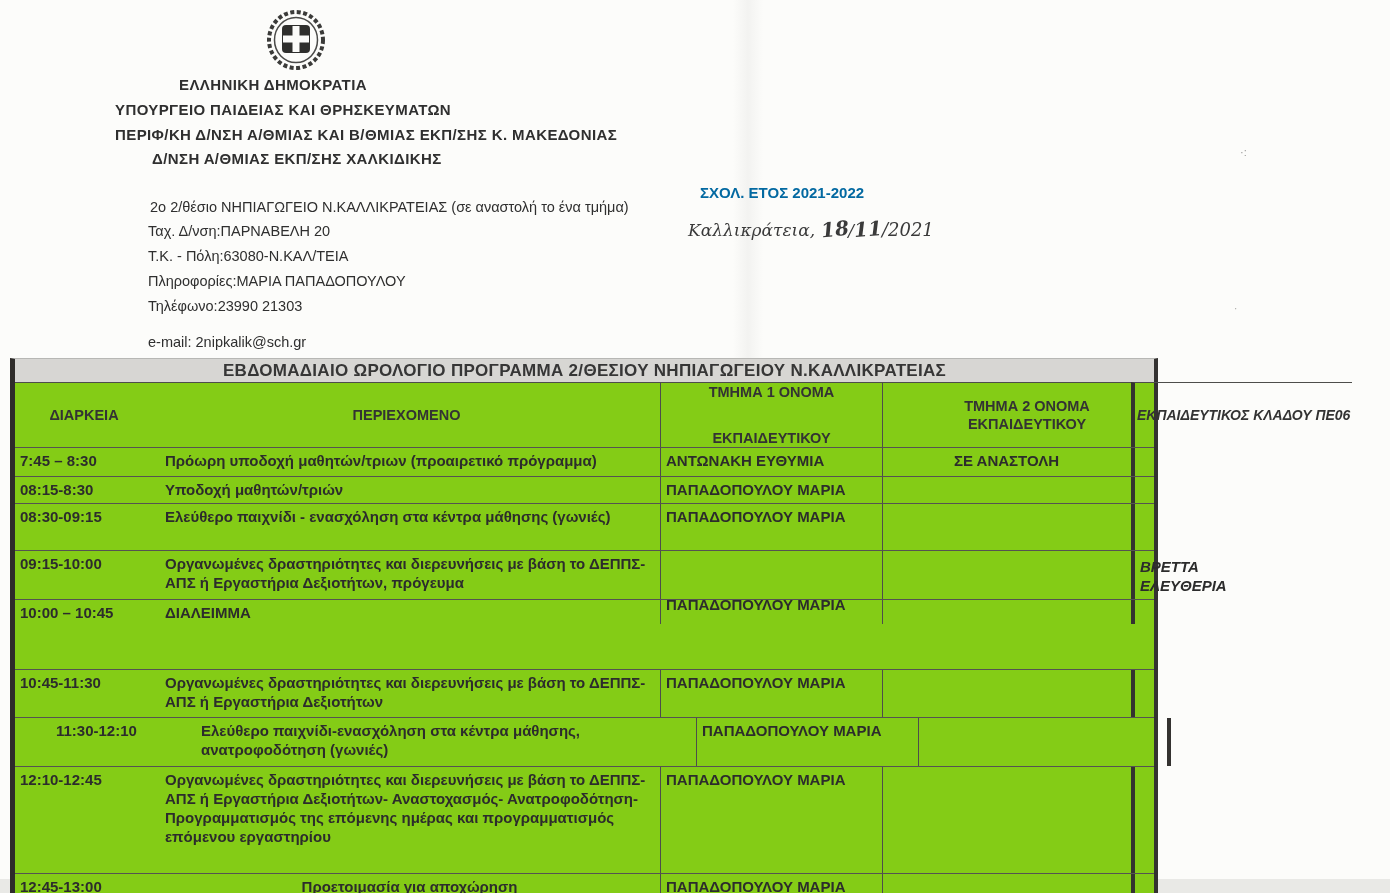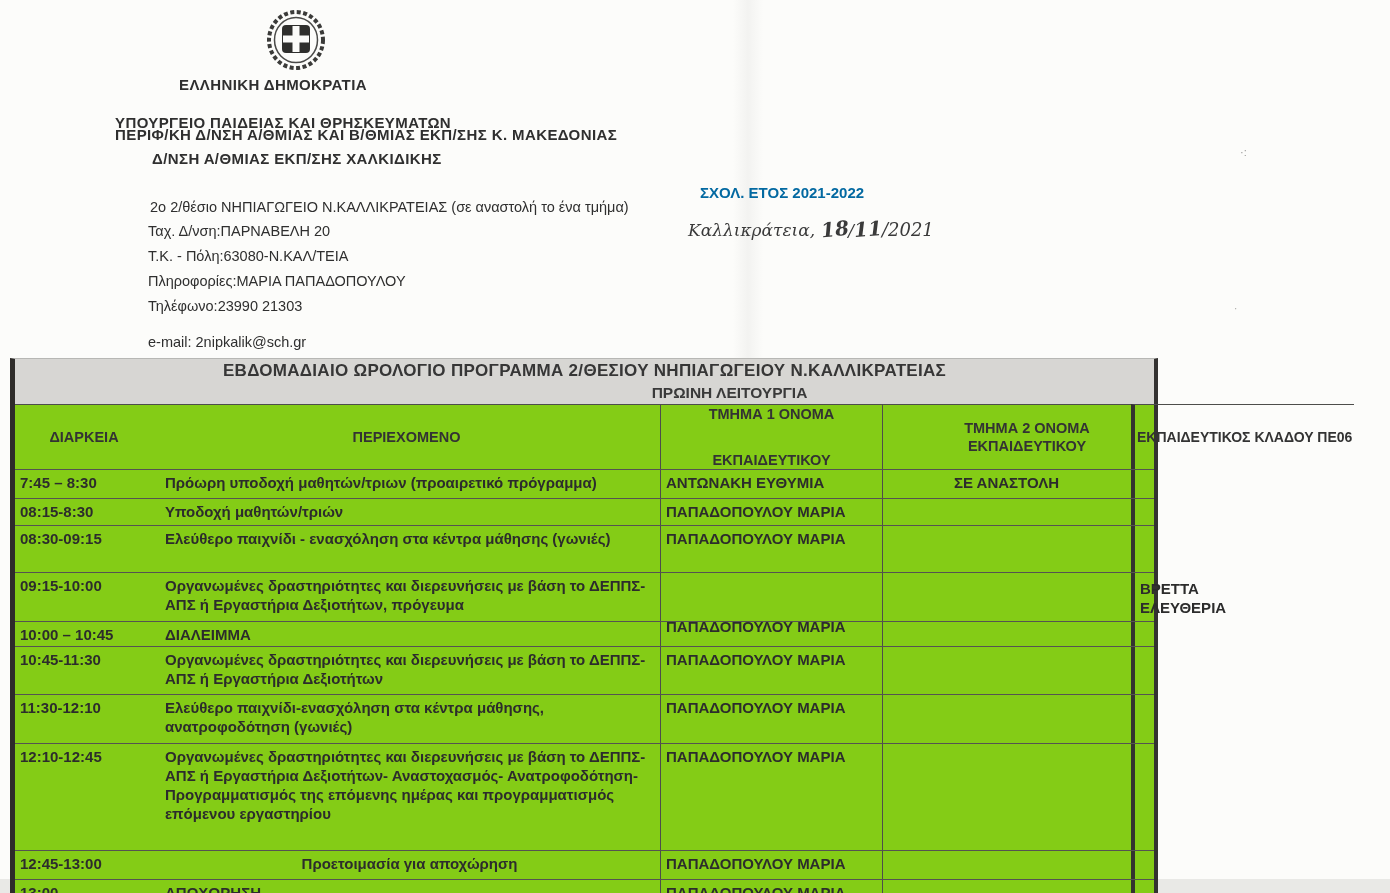--- a/index.html
+++ b/index.html
@@ -7,21 +7,21 @@
     width:1390px;height:893px;position:relative;overflow:hidden;
     background:#fcfcfa;
     font-family:"Liberation Sans", sans-serif;
     color:#2d2d2d;
   }
   .abs{position:absolute;}
   
   .emblem{left:266px;top:10px;width:60px;height:62px;}
   .lh-line{font-weight:bold;letter-spacing:0.4px;color:#2f2f2f;white-space:nowrap;}
   .lh1{left:179px;top:76px;font-size:15px;}
-  .lh2{left:115px;top:101px;font-size:15px;margin-top:13px;}
+  .lh2{left:115px;top:101px;font-size:15px;}
   .lh3{left:115px;top:126px;font-size:15px;}
   .lh4{left:152px;top:150px;font-size:15px;}
   .sch-line{font-weight:normal;color:#2f2f2f;font-size:14.5px;white-space:nowrap;}
   .si0{left:150px;top:199px;}
   .si1{left:148px;top:223px;}
   .si2{left:148px;top:248px;}
   .si3{left:148px;top:273px;}
   .si4{left:148px;top:298px;}
   .si5{left:148px;top:334px;}
   .year-line{left:700px;top:184px;font-weight:bold;font-size:15px;color:#0369a1;white-space:nowrap;}
@@ -51,34 +51,34 @@
   .tbl-sub{min-height:22px;display:flex;align-items:center;justify-content:center;
     font-weight:bold;font-size:15.5px;color:#3a3a3a;padding-left:290px;}
   .grid{display:grid;grid-template-columns:138px 507px 222px 249px auto;}
   .hrow{min-height:47px;}
   .hrow .cell{border-top:1.5px solid #4d4d4b;display:flex;flex-direction:column;
     align-items:center;justify-content:center;font-weight:bold;font-size:14.5px;
     color:#333;line-height:18px;text-align:center;}
   .cell{box-sizing:border-box;}
   .c3{border-left:1.5px solid #4d4d4b;gap:28px;}
   .c4{border-left:1.5px solid #4d4d4b;padding-left:40px;}
-  .c5{border-left:4px solid #343230;}
+  .c5{border-left:4px solid #343230;font-style:italic;}
   .hd-pe06{font-size:14px !important;white-space:nowrap;padding:0 2px;}
   .row{border-top:1.5px solid #555351;}
   .row .cell{font-weight:bold;font-size:15px;color:#2c2c2c;line-height:19px;padding:3px 6px 2px 6px;}
   .time-c{padding-left:5px !important;white-space:nowrap;}
   .cont-c{padding-left:12px !important;white-space:pre-line;}
   .t1-c,.t2-c{padding-left:5px !important;}
   .t2-c.center{text-align:center;}
   .cont-c.center{text-align:center;}
   .pe06-c{padding-left:5px !important;padding-top:6px !important;}
   .lift{position:relative;top:-8px;display:inline-block;}
   .r1{min-height:28px;} .r2{min-height:26px;} .r3{min-height:46px;}
-  .r4{min-height:48px;} .r5{min-height:22px;} .r6{min-height:47px;}
-  .r7{min-height:48px;} .r8{min-height:106px;} .r9{min-height:28px;} .r10{min-height:24px;}
+  .r4{min-height:48px;} .r5{min-height:22px;} .r6{min-height:47px;margin-top:45px;}
+  .r7{min-height:48px;padding-left:36px;} .r8{min-height:106px;} .r9{min-height:28px;} .r10{min-height:24px;}
 </style>
 </head>
 <body>
 
 <div class="abs fold"></div>
 <div class="abs bottom-strip"></div>
 <div class="abs speck1">·:</div>
 <div class="abs speck2">·</div>
 
 <svg class="abs emblem" viewBox="0 0 60 62">
@@ -103,21 +103,20 @@
 <div class="abs year-line">ΣΧΟΛ. ΕΤΟΣ 2021-2022</div>
 <div class="abs date-line">
   <span>Καλλικράτεια,</span>
   <span class="hand hand-day">18</span><span>/</span><span class="hand hand-month">11</span><span class="date-rest">/2021</span>
 </div>
 
 <div class="abs title-dash"></div>
 
 <div class="abs tbl">
   <div class="tbl-title band">ΕΒΔΟΜΑΔΙΑΙΟ ΩΡΟΛΟΓΙΟ ΠΡΟΓΡΑΜΜΑ 2/ΘΕΣΙΟΥ ΝΗΠΙΑΓΩΓΕΙΟΥ Ν.ΚΑΛΛΙΚΡΑΤΕΙΑΣ</div>
-  <div class="tbl-sub band">ΠΡΩΙΝΗ ΛΕΙΤΟΥΡΓΙΑ</div>
 
   <div class="grid hrow">
     <div class="cell">ΔΙΑΡΚΕΙΑ</div>
     <div class="cell">ΠΕΡΙΕΧΟΜΕΝΟ</div>
     <div class="cell c3">
       <span>ΤΜΗΜΑ 1 ΟΝΟΜΑ</span>
       <span>ΕΚΠΑΙΔΕΥΤΙΚΟΥ</span>
     </div>
     <div class="cell c4">
       <span>ΤΜΗΜΑ 2 ΟΝΟΜΑ</span>

